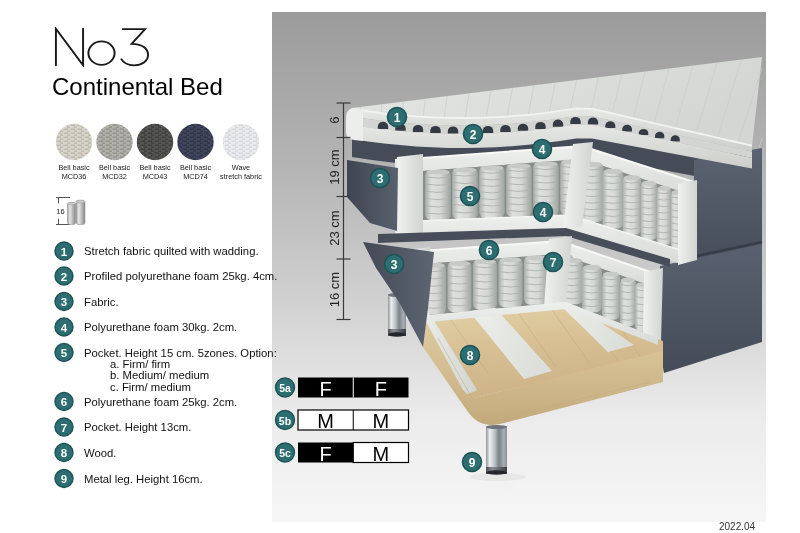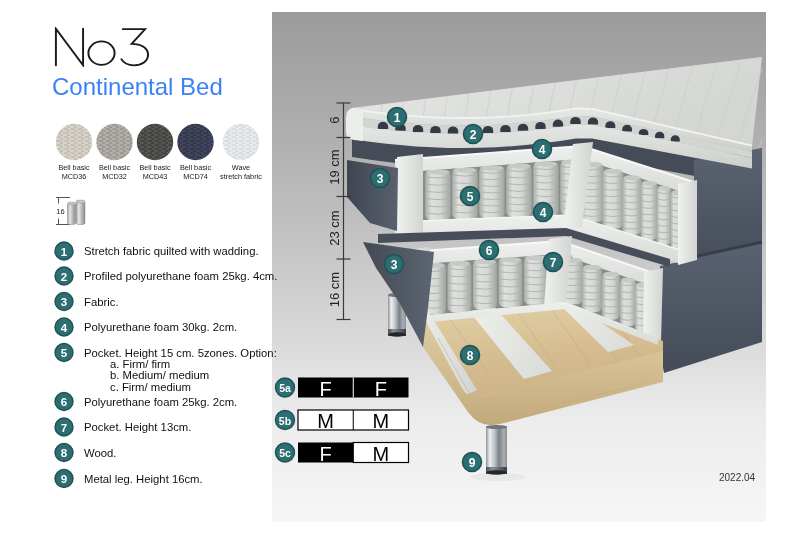--- a/index.html
+++ b/index.html
@@ -1,18 +1,18 @@
 <!DOCTYPE html>
 <html><head><meta charset="utf-8">
 <style>
 html,body{margin:0;padding:0;width:800px;height:533px;background:#fff;overflow:hidden;font-family:"Liberation Sans",sans-serif;}
 #panel{position:absolute;left:272px;top:12px;width:494px;height:510px;
 background:linear-gradient(180deg,#9b9b9b 0%,#b4b4b4 30%,#cfcfcf 55%,#ececec 80%,#f6f6f6 100%);}
-#ctb{position:absolute;left:52px;top:73px;font-size:24px;color:#3b82f6;letter-spacing:0px;}
-#date{position:absolute;left:719px;top:472px;font-size:10px;color:#333;}
+#ctb{position:absolute;left:52px;top:73px;font-size:24px;color:#000000;letter-spacing:0px;}
+#date{position:absolute;left:719px;top:521px;font-size:10px;color:#333;}
 </style></head>
 <body>
 <div id="panel"></div>
 
 <svg style="position:absolute;left:53px;top:27px" width="97" height="40" viewBox="0 0 100 46" preserveAspectRatio="none">
 <g stroke="#1a1a1a" stroke-width="2.0" fill="none" stroke-linecap="round">
 <path d="M3,44 L3,2 L31,44 L31,2"></path>
 <circle cx="50" cy="30" r="13.5"></circle>
 <path d="M72,2.5 L95,2.5 L81,19.5 C 91,19.5 98,24 98,32 C 98,39.5 91.5,44 83.5,44 C 77,44 72.5,41 70.5,37"></path>
 </g>

